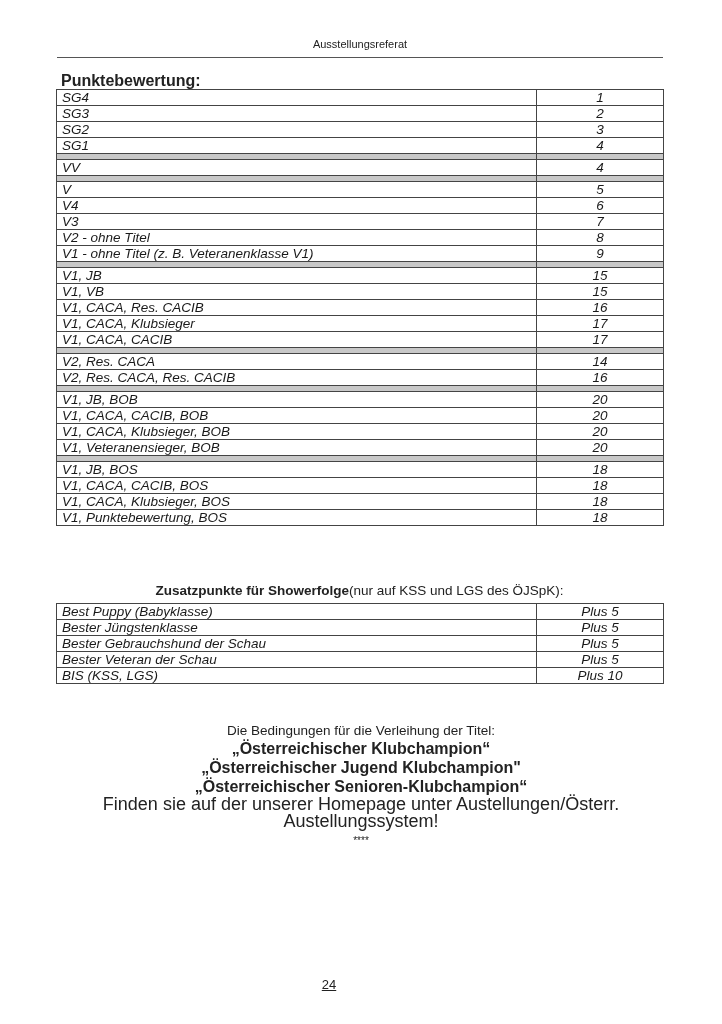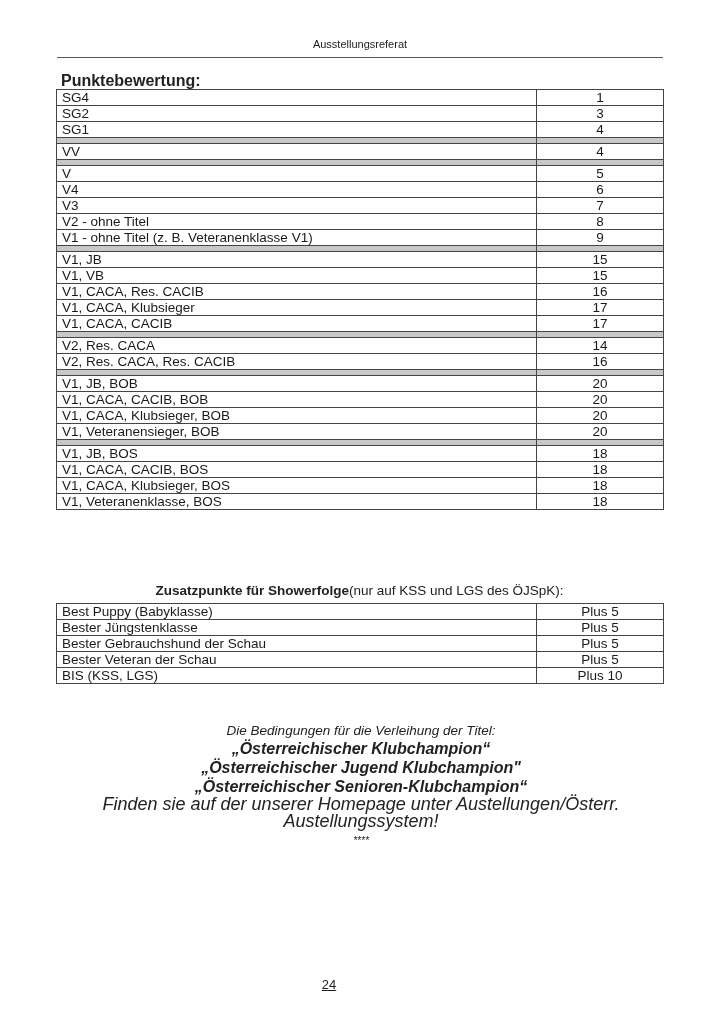--- a/index.html
+++ b/index.html
@@ -16,20 +16,21 @@
     border-top: 1.5px solid #555;
   }
   .section-title {
     position: absolute; left: 61px; top: 72px;
     font-size: 16px; font-weight: bold; color: #222;
   }
   table.score {
     position: absolute; left: 56px; width: 607px;
     border-collapse: collapse; table-layout: fixed;
     font-size: 13.5px;
+    font-style: italic;
   }
   table.score td {
     border: 1px solid #444; padding: 0 5px; height: 15px; line-height: 15px;
     white-space: nowrap; overflow: hidden;
   }
   table.score td.val { text-align: center; }
   table.score col.c1 { width: 480px; }
   table.score col.c2 { width: 127px; }
   table.score tr.sep td {
     height: 5px; line-height: 5px; padding: 0; background: #c8c8c8; font-size: 0;
@@ -37,21 +38,21 @@
   }
   #t1 { top: 89px; }
   .subheading {
     position: absolute; left: 56px; top: 583px; width: 607px;
     text-align: center; font-size: 13.5px; color: #222;
   }
   .subheading b { font-weight: bold; }
   #t2 { top: 603px; }
   .footer-block {
     position: absolute; left: 40px; top: 722px; width: 642px;
-    text-align: center; color: #222; font-style: italic;
+    text-align: center; color: #222;
   }
   .footer-block .intro { font-size: 13.5px; line-height: 17px; }
   .footer-block .title-line { font-size: 16px; font-weight: bold; line-height: 19px; }
   .footer-block .note { font-size: 18px; line-height: 17px; }
   .footer-block .url { font-size: 13.5px; line-height: 17px; margin-top: 7px; }
   .footer-block .stars { font-size: 10px; line-height: 14px; margin-top: 4px; }
   .page-number {
     position: absolute; left: 0; width: 658px; top: 977px;
     text-align: center; font-size: 13px; color: #222; text-decoration: underline;
   }
@@ -68,20 +69,24 @@
   <colgroup>
       <col class="c1">
       <col class="c2">
     </colgroup>
   <tbody id="t1-body">
       <tr>
         <td>SG4</td>
         <td class="val">1</td>
       </tr>
       <tr>
+        <td>SG3</td>
+        <td class="val">2</td>
+      </tr>
+      <tr>
         <td>SG2</td>
         <td class="val">3</td>
       </tr>
       <tr>
         <td>SG1</td>
         <td class="val">4</td>
       </tr>
       <tr class="sep">
         <td></td>
         <td></td>
@@ -180,21 +185,21 @@
       </tr>
       <tr>
         <td>V1, CACA, CACIB, BOS</td>
         <td class="val">18</td>
       </tr>
       <tr>
         <td>V1, CACA, Klubsieger, BOS</td>
         <td class="val">18</td>
       </tr>
       <tr>
-        <td>V1, Veteranenklasse, BOS</td>
+        <td>V1, Punktebewertung, BOS</td>
         <td class="val">18</td>
       </tr>
     </tbody>
 </table>
 
 <div class="subheading"><b>Zusatzpunkte für Showerfolge</b><span>(nur auf KSS und LGS des ÖJSpK):</span></div>
 
 <table class="score" id="t2">
   <colgroup>
       <col class="c1">

